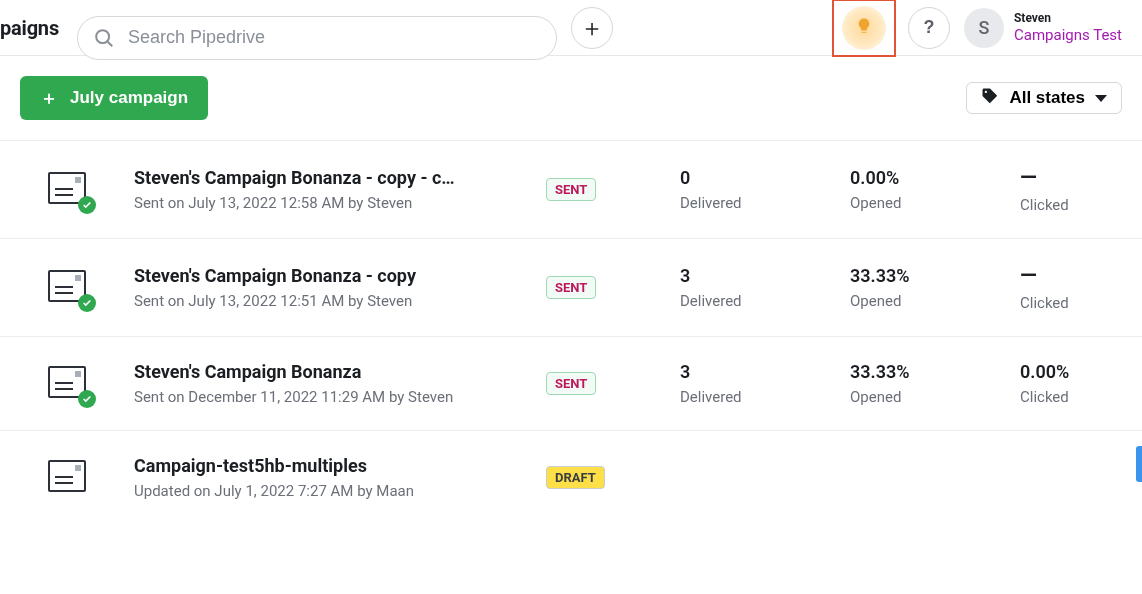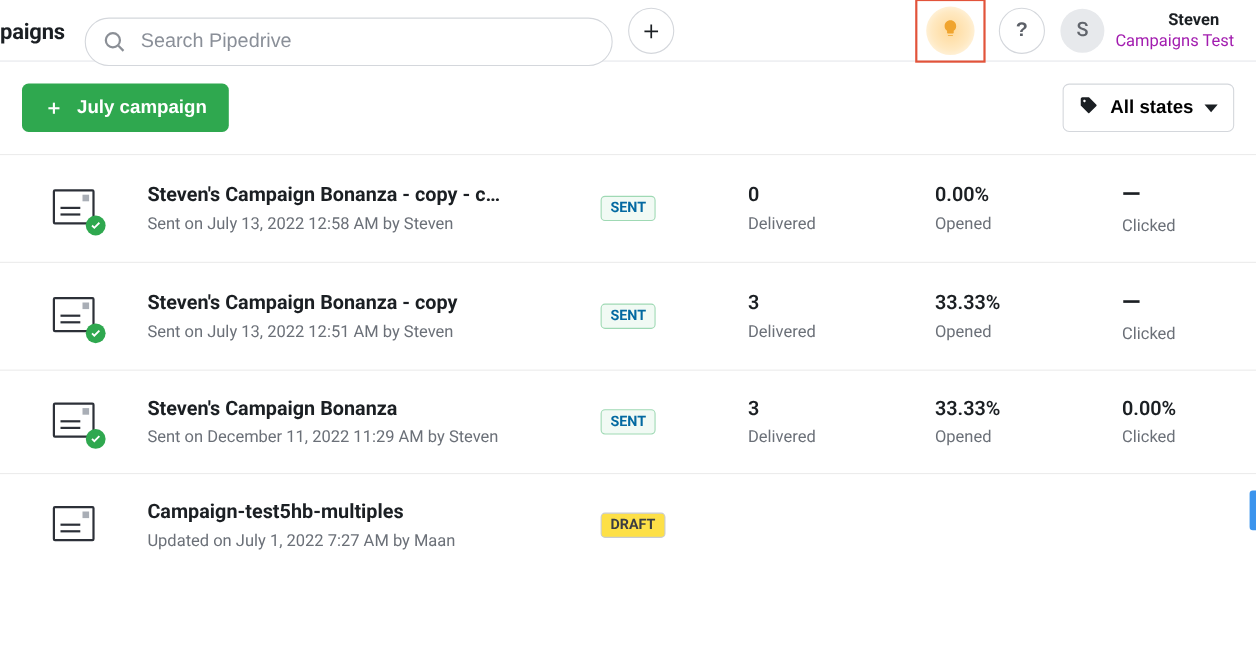--- a/index.html
+++ b/index.html
@@ -83,21 +83,21 @@
   .avatar {
     width: 40px; height: 40px; border-radius: 50%;
     background: #e7e9ec;
     color: #61656c;
     display: flex; align-items: center; justify-content: center;
     font-size: 18px; font-weight: 500;
     margin-right: 10px;
   }
   .user-block { display: flex; align-items: center; margin-right: 8px; }
   .user-text { line-height: 1.25; }
-  .user-name { font-size: 15px; font-weight: 700; margin-left: 48px; }
+  .user-name { font-size: 12px; font-weight: 700; }
   .user-sub { font-size: 15px; color: #a21caf; }
   
   .toolbar {
     display: flex;
     align-items: center;
     padding: 20px 20px;
     border-bottom: 1px solid #ececec;
   }
   .primary-btn {
     background: #2fa84f;
@@ -110,21 +110,21 @@
     font-weight: 700;
     display: flex; align-items: center;
     cursor: pointer;
   }
   .primary-btn .plus { margin-right: 12px; font-size: 18px; font-weight: 700; }
   .filter-btn {
     margin-left: auto;
     background: #fff;
     border: 1px solid #d4d7dc;
     border-radius: 6px;
-    height: 44px;
+    height: 32px;
     padding: 0 14px;
     display: flex; align-items: center;
     font-size: 17px; font-weight: 700;
     cursor: pointer;
     gap: 10px;
   }
   .tag-icon svg { width: 18px; height: 18px; }
   .caret-down {
     width: 0; height: 0;
     border-left: 6px solid transparent;
@@ -201,21 +201,21 @@
     align-items: center;
   }
   .pill {
     font-size: 13px;
     font-weight: 700;
     border-radius: 4px;
     padding: 3px 8px;
     border: 1px solid;
   }
   .pill-sent {
-    color: #0369a1;
+    color: #be185d;
     border-color: #9fd9b4;
     background: #f1faf4;
   }
   .pill-draft {
     color: #3a3d42;
     border-color: #c9ccd1;
     background: #fde047;
   }
   .metric {
     flex: 0 0 146px;

